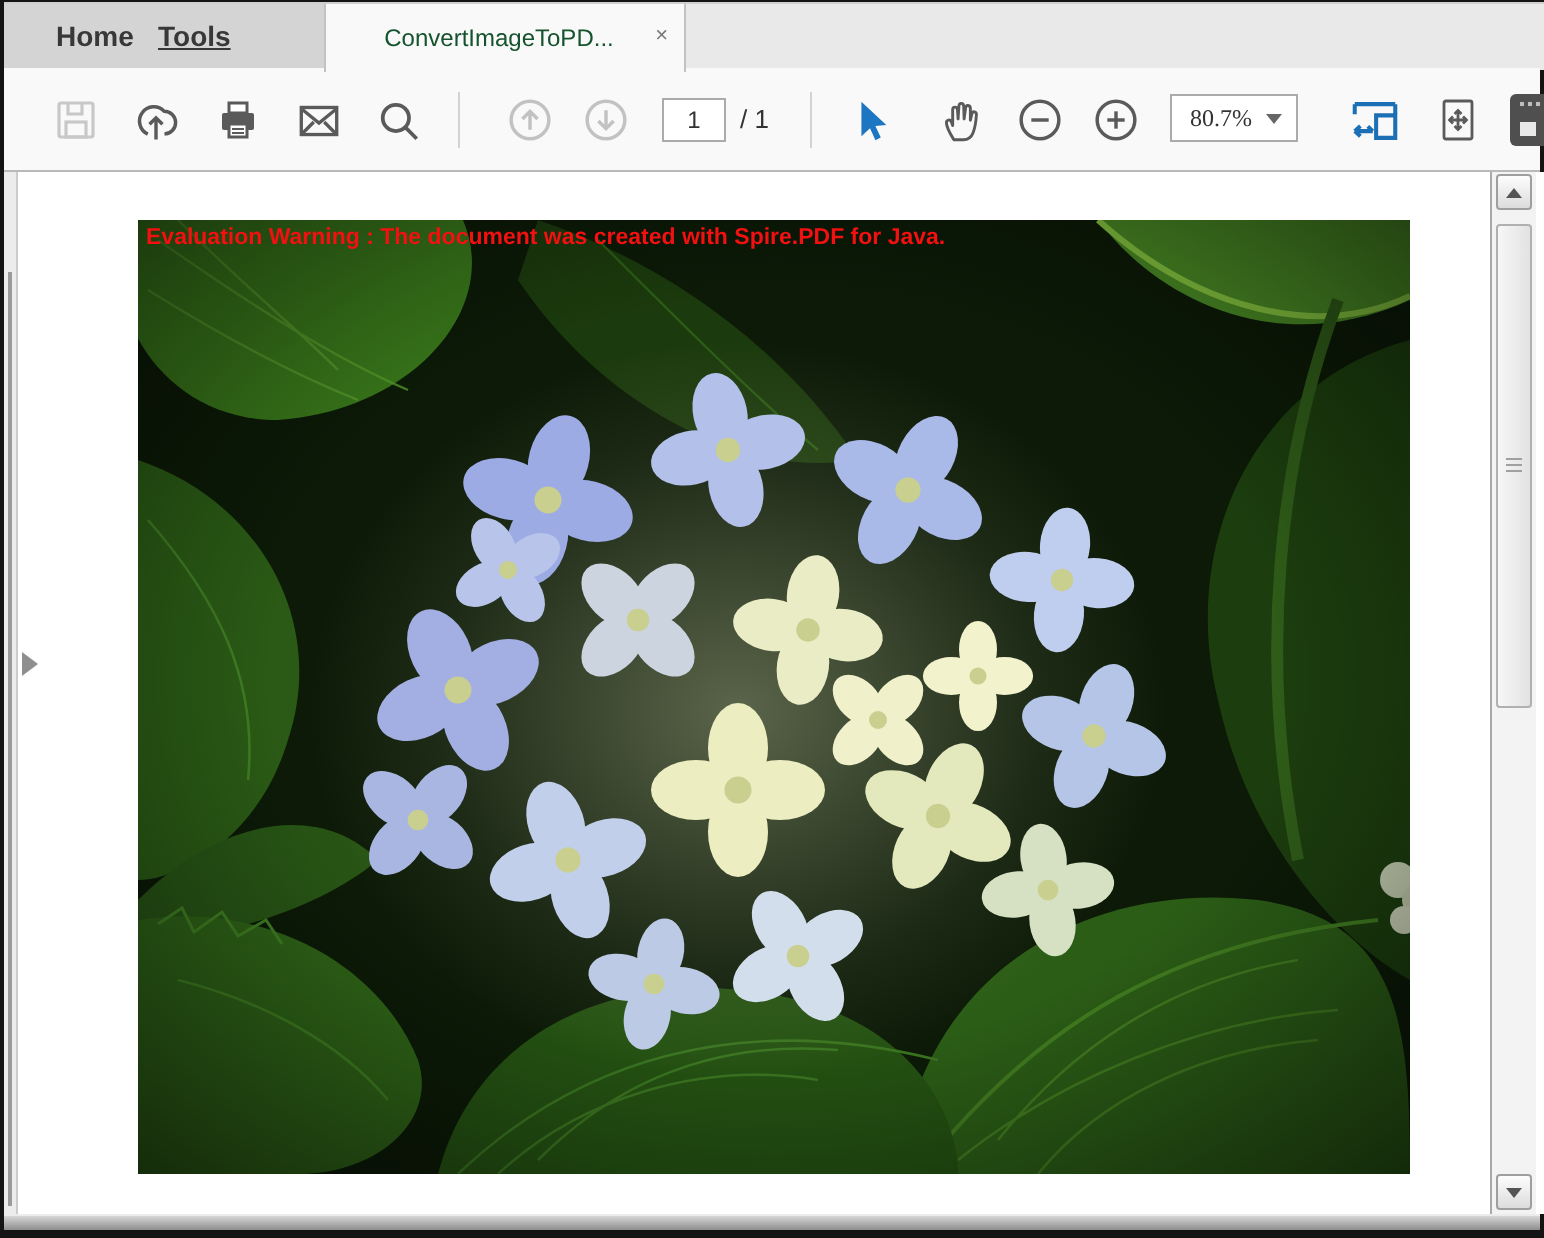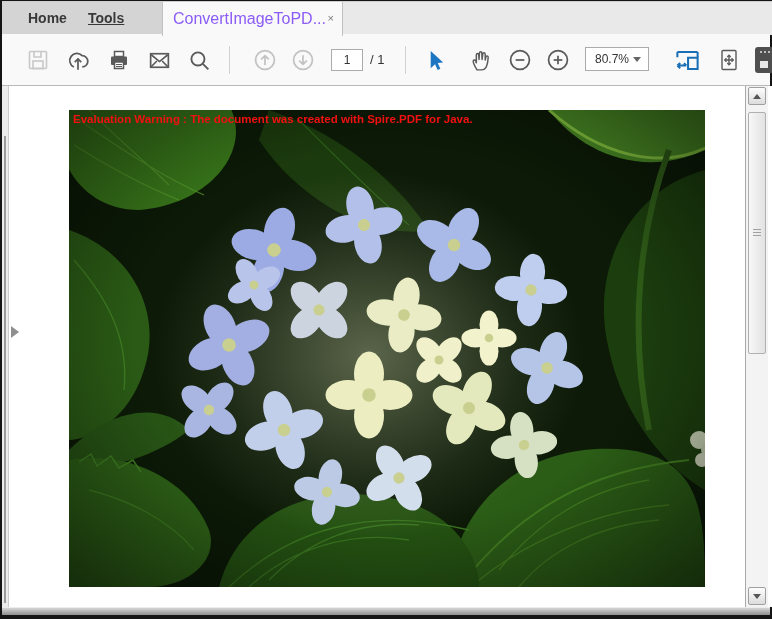--- a/index.html
+++ b/index.html
@@ -7,43 +7,43 @@
     width:772px;height:619px;position:relative;overflow:hidden;
     background:#141414;
     font-family:"Liberation Sans", sans-serif;
     -webkit-font-smoothing:antialiased;
   }
   
   .tabbar{position:absolute;left:2px;top:1px;width:768px;height:33px;background:#e9e9e9;border-top:1px solid #cfcfcf;padding-left:15px;}
   .tabbar-left{position:absolute;left:0;top:0;width:160px;height:33px;background:#d4d4d4;}
   .tab-static{position:absolute;top:0;height:33px;line-height:33px;font-size:14px;font-weight:600;color:#383838;cursor:default;}
   .tab-home{left:26px;}
-  .tab-tools{left:86px;text-decoration:underline;}
+  .tab-tools{left:77px;text-decoration:underline;}
   .tab-doc{
     position:absolute;left:160px;top:0;width:181px;height:34px;background:#f9f9f9;
     border-left:1px solid #c2c2c2;border-right:1px solid #c2c2c2;box-sizing:border-box;
     z-index:2;display:flex;align-items:center;justify-content:center;
   }
-  .tab-doc-label{font-size:16px;color:#8b5cf6;padding-right:6px;}
+  .tab-doc-label{font-size:12px;color:#14532d;padding-right:6px;}
   .tab-close{position:absolute;right:8px;top:10px;font-size:11px;color:#7a7a7a;line-height:12px;cursor:pointer;}
   
   .toolbar{position:absolute;left:2px;top:34px;width:768px;height:52px;background:#f9f9f9;border-bottom:1px solid #b9b9b9;box-sizing:border-box;}
   .tbi{position:absolute;top:14px;width:24px;height:24px;display:flex;align-items:center;justify-content:center;cursor:pointer;}
   .tbi svg{display:block;}
   .tb-sep{position:absolute;top:12px;width:1px;height:28px;background:#d2d2d2;}
   .page-input{
     position:absolute;left:329px;top:15px;width:30px;height:20px;border:1px solid #ababab;background:#fff;
     font-size:12px;color:#333;text-align:center;font-family:"Liberation Sans",sans-serif;padding:0;
   }
   .page-count{position:absolute;left:368px;top:18px;font-size:13px;color:#333;}
   .zoom-box{
     position:absolute;left:583px;top:13px;width:64px;height:24px;border:1px solid #ababab;background:#fff;
     box-sizing:border-box;display:flex;align-items:center;cursor:pointer;
   }
-  .zoom-text{font-size:12px;color:#333;padding-left:9px;flex:1;}
+  .zoom-text{font-size:12px;color:#333;padding-left:9px;flex:1;font-family:Liberation Serif, serif;}
   .zoom-caret{width:0;height:0;border-left:4px solid transparent;border-right:4px solid transparent;border-top:5px solid #666;margin-right:7px;}
   .partial-tool{
     position:absolute;left:753px;top:13px;width:26px;height:26px;background:#4f4f4f;border-radius:3px;
   }
   .partial-tool .pt-glyph{position:absolute;left:5px;bottom:5px;width:8px;height:7px;background:#e8e8e8;}
   .partial-tool .pt-dots{position:absolute;left:5px;top:4px;width:12px;height:2px;
     background:repeating-linear-gradient(90deg,#bdbdbd 0 2px,transparent 2px 4px);}
   
   .content{position:absolute;left:2px;top:86px;width:768px;height:521px;background:#ffffff;overflow:hidden;padding-left:32px;}
   .left-strip{position:absolute;left:0;top:0;width:7px;height:100%;background:#ececec;border-right:1px solid #cccccc;box-sizing:border-box;}

